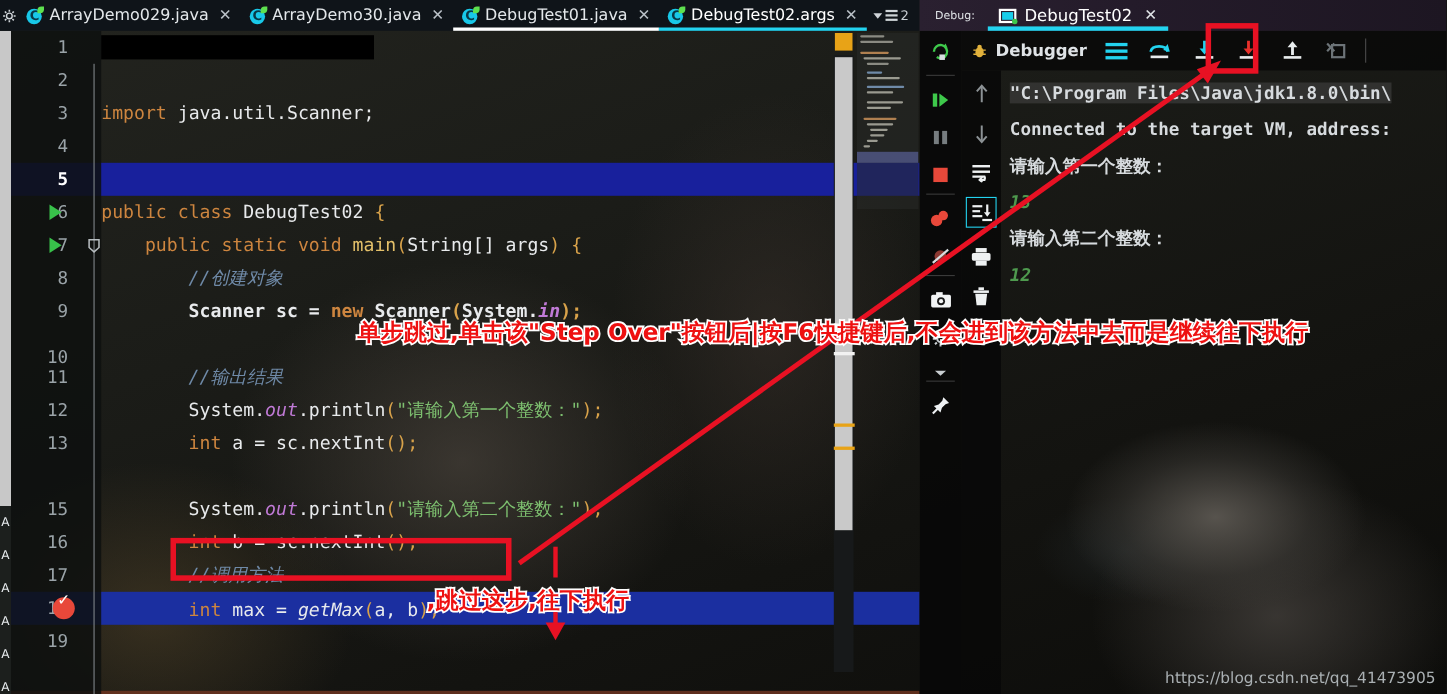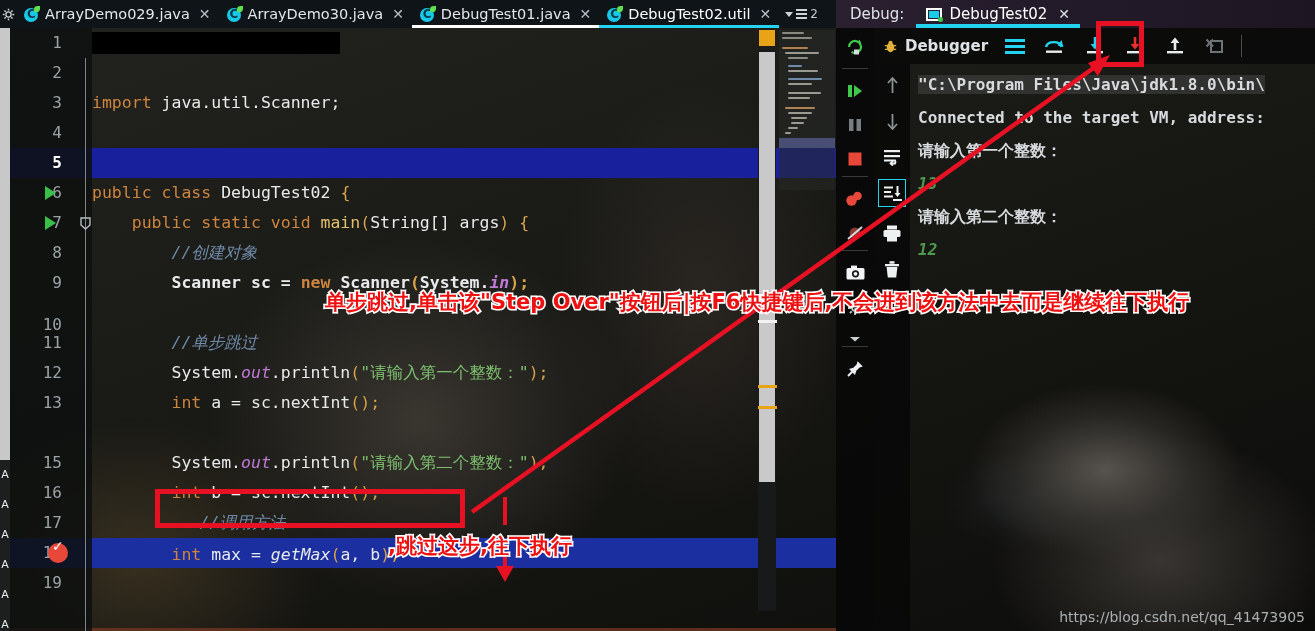--- a/index.html
+++ b/index.html
@@ -40,21 +40,21 @@
   }
   .jicon .cglyph{ position:absolute; left:3px; top:0px; font-size:12px; color:#083846; font-weight:bold; line-height:14px;}
   .jicon .leaf{ position:absolute; right:-1px; top:-1px; width:6px;height:6px;border-radius:60% 0 60% 0; background:#5ee04f; }
   .tab .x{ color:#b9c0c6; font-size:14px; margin-left:3px; }
   .tab.active{ color:#ffffff; }
   .tab .underline{ position:absolute; left:0; right:0; bottom:0; height:3px; background:#23d3ef; }
   .tabs-extra{ display:flex; align-items:center; gap:3px; color:#c8ced3; font-size:12px; margin-left:6px; }
   .tri-down{ width:0;height:0;border-left:4px solid transparent;border-right:4px solid transparent;border-top:5px solid #cfd4d8; }
   .burger{ display:inline-flex; flex-direction:column; gap:2px; }
   .burger i{ display:block; width:11px;height:2px;background:#cfd4d8; }
-  .debug-label{ color:#dfe3e6; font-size:15px; margin:0 12px 0 14px; white-space:nowrap;}
+  .debug-label{ color:#dfe3e6; font-size:10px; margin:0 12px 0 14px; white-space:nowrap;}
   .dbgtab{ display:flex; align-items:center; gap:7px; height:28px; padding:0 10px; position:relative; color:#ffffff; font-size:15px; white-space:nowrap;}
   .dbgtab .scr{ width:16px;height:13px; border:2px solid #ffffff; position:relative; }
   .dbgtab .scr:before{ content:""; position:absolute; left:1px; top:1px; right:1px; bottom:1px; background:#19cdea; }
   .dbgtab .scr:after{ content:""; position:absolute; right:-3px; bottom:-3px; width:5px;height:5px;border-radius:50%;background:#3ec94b; }
   .dbgtab .underline{ position:absolute; left:0; right:0; bottom:0; height:4px; background:#23d3ef; }
 
   
   .editor{ position:absolute; left:0; top:28px; width:836px; height:603px; overflow:hidden; }
   .edge{ position:absolute; left:0; top:0; width:10px; height:603px; background:#c8c8c8; z-index:4;}
   .leftmark{ position:absolute; left:0; top:432px; width:10px; height:171px; background:#1c1f1d; z-index:5; color:#dfe3e8; font-size:11px;}
@@ -178,21 +178,21 @@
             <span>DebugTest01.java</span>
             <span class="x">✕</span>
             <span class="underline" style="background: rgb(255, 255, 255);"></span>
           </div>
           <div class="tab active">
             <span class="jicon">
               <span class="disc"></span>
               <span class="cglyph">C</span>
               <span class="leaf"></span>
             </span>
-            <span>DebugTest02.util</span>
+            <span>DebugTest02.args</span>
             <span class="x">✕</span>
             <span class="underline"></span>
           </div>
         </div>
       <div class="tabs-extra">
         <span class="tri-down"></span>
         <span class="burger">
             <i></i>
             <i></i>
             <i></i>
@@ -304,41 +304,41 @@
       <div class="row" style="top: 240px; z-index: 7;">
         <div class="lnum" style="top: 0px; line-height: 30px; height: 30px;">9</div>
         <div class="code" style="line-height: 30px; height: 30px; font-weight: bold;"><span class="t">        Scanner sc = </span><span class="k">new </span><span class="t">Scanner</span><span class="pr">(</span><span class="t">System.</span><span class="st">in</span><span class="pr">)</span><span class="pr">;</span></div>
       </div>
       <div class="row" style="top: 270px; z-index: 7;">
         <div class="lnum" style="top: 12px; line-height: 30px; height: 30px;">10</div>
         <div class="code" style="line-height: 30px; height: 30px;"></div>
       </div>
       <div class="row" style="top: 300px; z-index: 7;">
         <div class="lnum" style="top: 0px; line-height: 30px; height: 30px;">11</div>
-        <div class="code" style="line-height: 30px; height: 30px;"><span class="cm">        //单步跳过</span></div>
+        <div class="code" style="line-height: 30px; height: 30px;"><span class="cm">        //输出结果</span></div>
       </div>
       <div class="row" style="top: 330px; z-index: 7;">
         <div class="lnum" style="top: 0px; line-height: 30px; height: 30px;">12</div>
         <div class="code" style="line-height: 30px; height: 30px;"><span class="t">        System.</span><span class="st">out</span><span class="t">.println</span><span class="pr">(</span><span class="s">"请输入第一个整数："</span><span class="pr">)</span><span class="pr">;</span></div>
       </div>
       <div class="row" style="top: 360px; z-index: 7;">
         <div class="lnum" style="top: 0px; line-height: 30px; height: 30px;">13</div>
         <div class="code" style="line-height: 30px; height: 30px;"><span class="k">        int</span><span class="t"> a = sc.nextInt</span><span class="pr">()</span><span class="pr">;</span></div>
       </div>
       <div class="row" style="top: 420px; z-index: 7;">
         <div class="lnum" style="top: 0px; line-height: 30px; height: 30px;">15</div>
         <div class="code" style="line-height: 30px; height: 30px;"><span class="t">        System.</span><span class="st">out</span><span class="t">.println</span><span class="pr">(</span><span class="s">"请输入第二个整数："</span><span class="pr">)</span><span class="pr">;</span></div>
       </div>
       <div class="row" style="top: 450px; z-index: 7;">
         <div class="lnum" style="top: 0px; line-height: 30px; height: 30px;">16</div>
         <div class="code" style="line-height: 30px; height: 30px;"><span class="k">        int</span><span class="t"> b = sc.nextInt</span><span class="pr">()</span><span class="pr">;</span></div>
       </div>
       <div class="row" style="top: 480px; z-index: 7;">
         <div class="lnum" style="top: 0px; line-height: 30px; height: 30px;">17</div>
-        <div class="code" style="line-height: 30px; height: 30px; padding-left: 28px;"><span class="cm">        //调用方法</span></div>
+        <div class="code" style="line-height: 30px; height: 30px;"><span class="cm">        //调用方法</span></div>
       </div>
       <div class="row" style="top: 510px; z-index: 7;">
         <div class="lnum" style="top: 0px; line-height: 30px; height: 30px;">18</div>
         <div class="code" style="line-height: 30px; height: 26px;"><span class="k">        int</span><span class="t"> max = </span><span class="it">getMax</span><span class="pr">(</span><span class="t">a, b</span><span class="pr">)</span><span class="pr">;</span></div>
       </div>
       <div class="bpoint" style="top: 515px;"></div>
       <div class="row" style="top: 540px; z-index: 7;">
         <div class="lnum" style="top: 0px; line-height: 30px; height: 30px;">19</div>
         <div class="code" style="line-height: 30px; height: 30px;"></div>
       </div>

